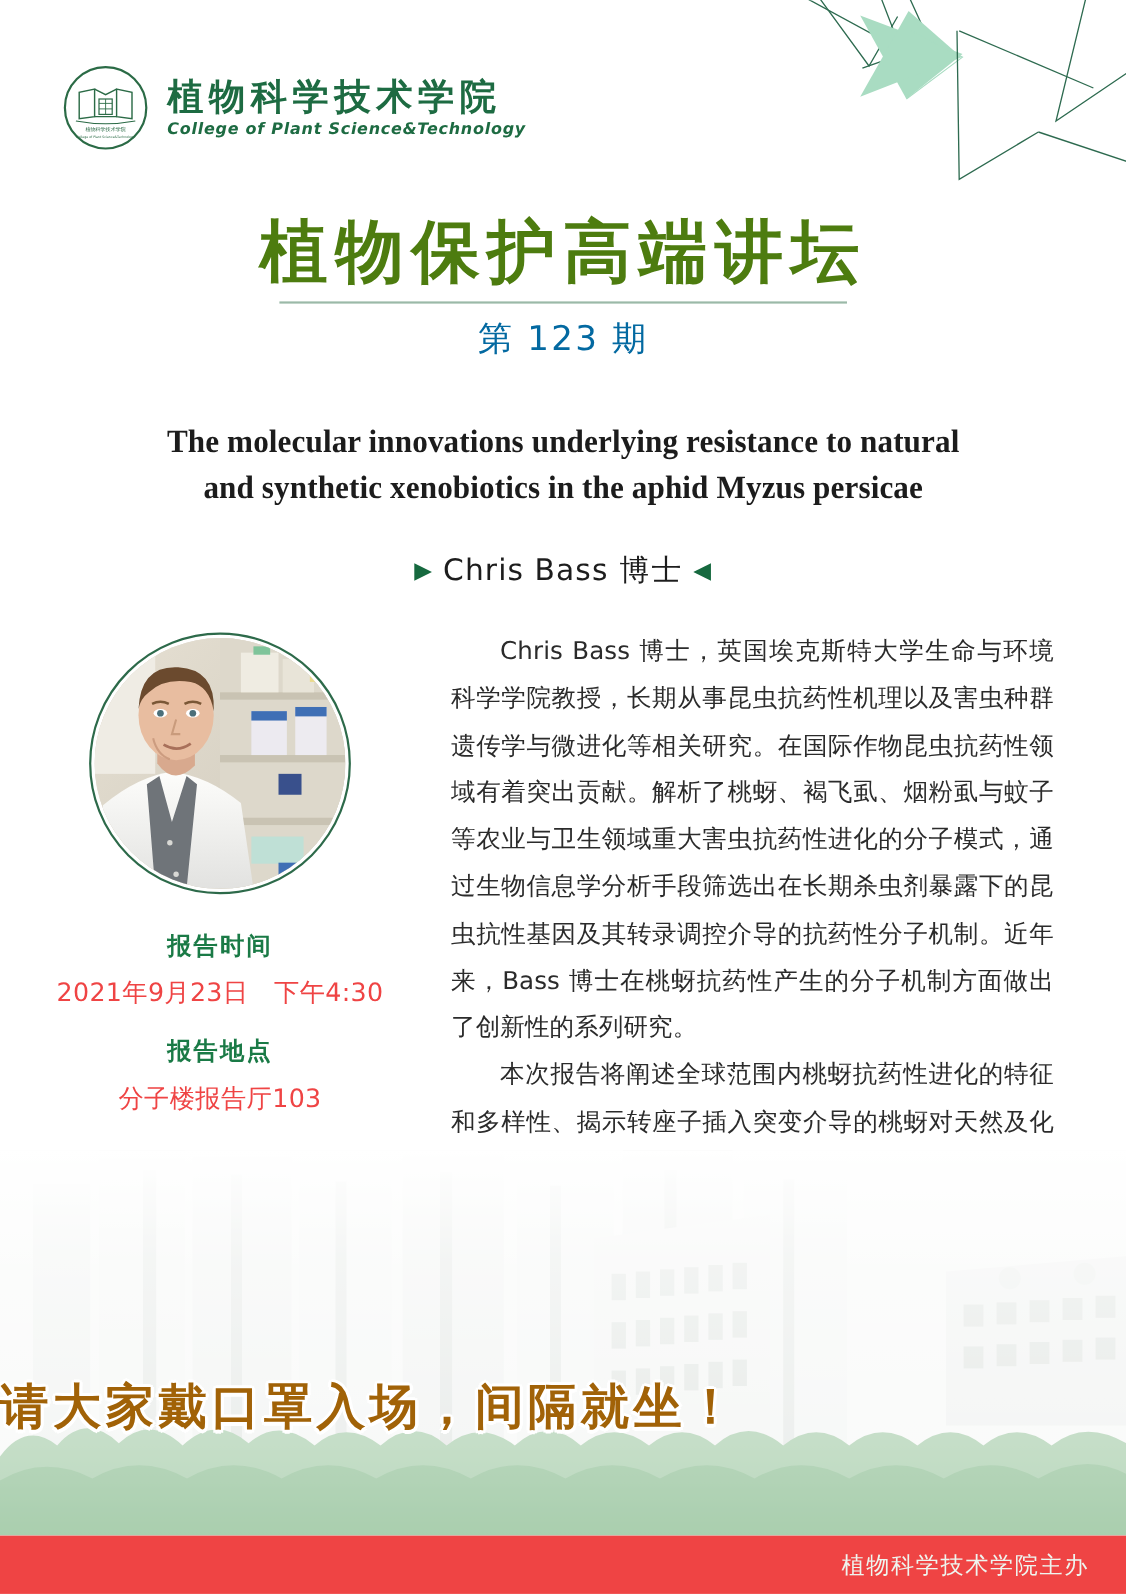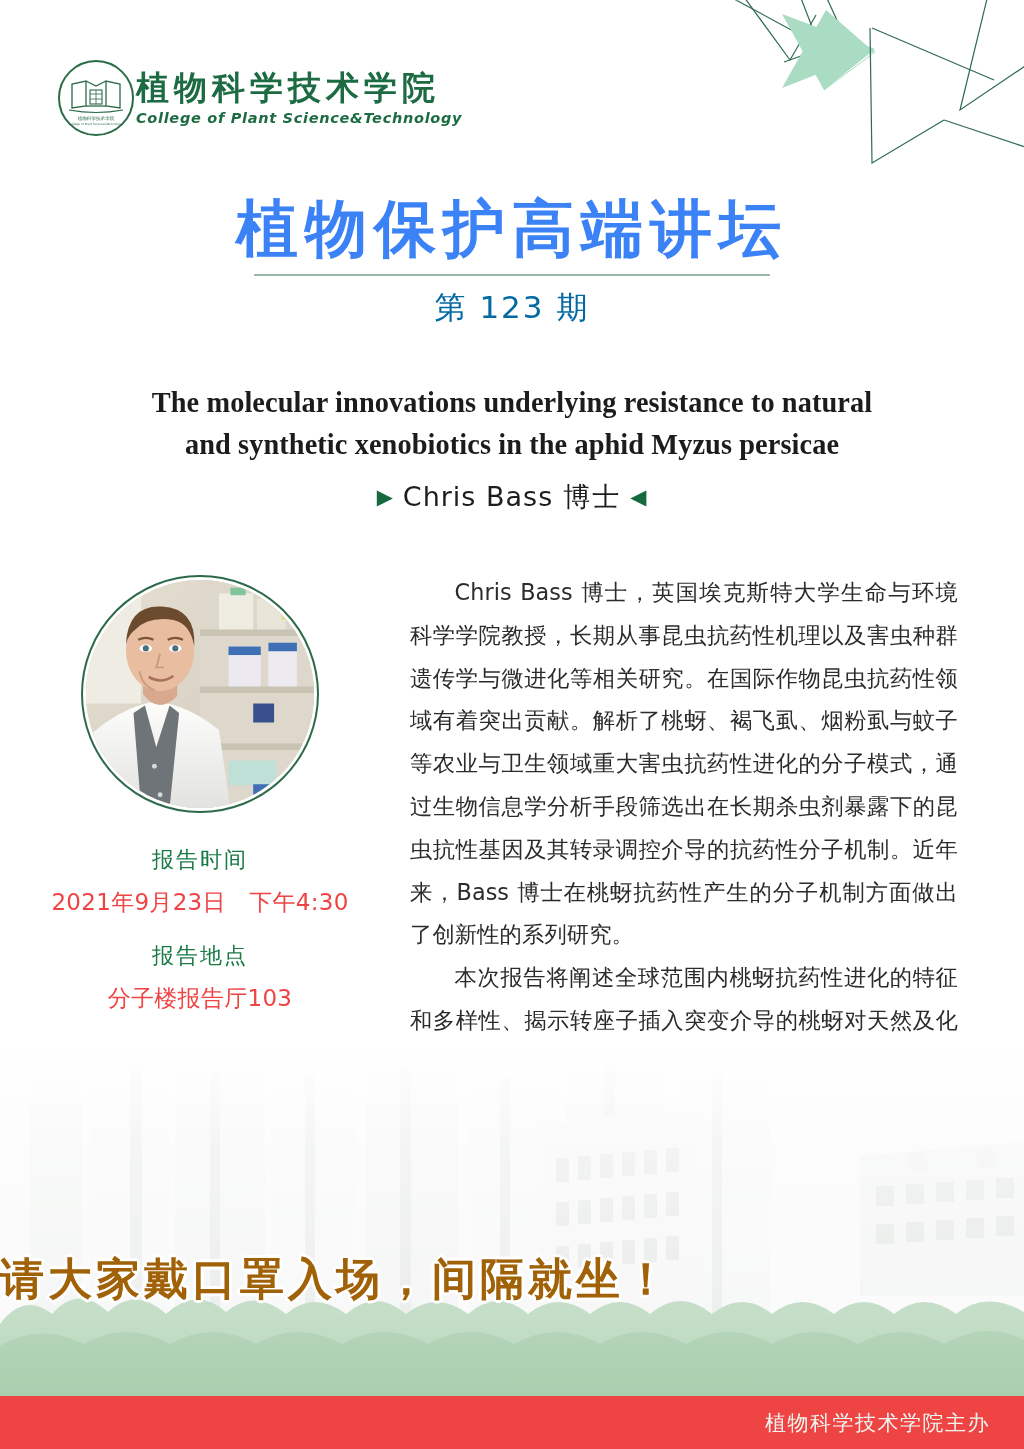--- a/index.html
+++ b/index.html
@@ -28,20 +28,21 @@
     pointer-events: none;
   }
 
   
   .logo-block {
     position: absolute;
     left: 56px;
     top: 58px;
     display: flex;
     align-items: center;
+    gap: 16px;
   }
   .logo-seal {
     width: 80px;
     height: 80px;
     flex: 0 0 80px;
   }
   .logo-words {
     display: flex;
     flex-direction: column;
     justify-content: center;
@@ -71,21 +72,21 @@
     position: absolute;
     left: 0;
     right: 0;
     top: 196px;
     text-align: center;
   }
   .title-cn {
     font-family: "DejaVu Serif", serif;
     font-size: 62px;
     font-weight: 700;
-    color: #3b82f6;
+    color: #4d7c0f;
     letter-spacing: 7px;
     line-height: 1.05;
     margin: 0;
     text-align: center;
   }
   .title-rule {
     width: 516px;
     height: 2px;
     background: #9bb9a8;
     margin: 13px auto 0;
@@ -113,21 +114,21 @@
     color: #1c1c1c;
     letter-spacing: 0.1px;
     transform: scaleX(0.96);
   }
 
   
   .speaker-line {
     position: absolute;
     left: 0;
     right: 0;
-    top: 479px;
+    top: 500px;
     text-align: center;
     font-family: "DejaVu Sans", sans-serif;
     font-size: 27px;
     color: #1d1d1d;
     letter-spacing: 1px;
     white-space: nowrap;
   }
   .tri {
     color: #16693f;
     font-size: 21px;
@@ -170,21 +171,21 @@
     border-radius: 50%;
     overflow: hidden;
     position: relative;
     background: #ded9cf;
   }
   .portrait svg { display: block; width: 100%; height: 100%; }
 
   .info-heading {
     font-family: "DejaVu Sans", sans-serif;
     font-size: 22px;
-    font-weight: 400;
+    font-weight: 700;
     color: #1a7a46;
     letter-spacing: 2px;
     margin-top: 32px;
   }
   .info-heading.second { margin-top: 23px; }
   .info-value {
     font-family: "DejaVu Sans", sans-serif;
     font-size: 23px;
     color: #ef4444;
     margin-top: 12px;

